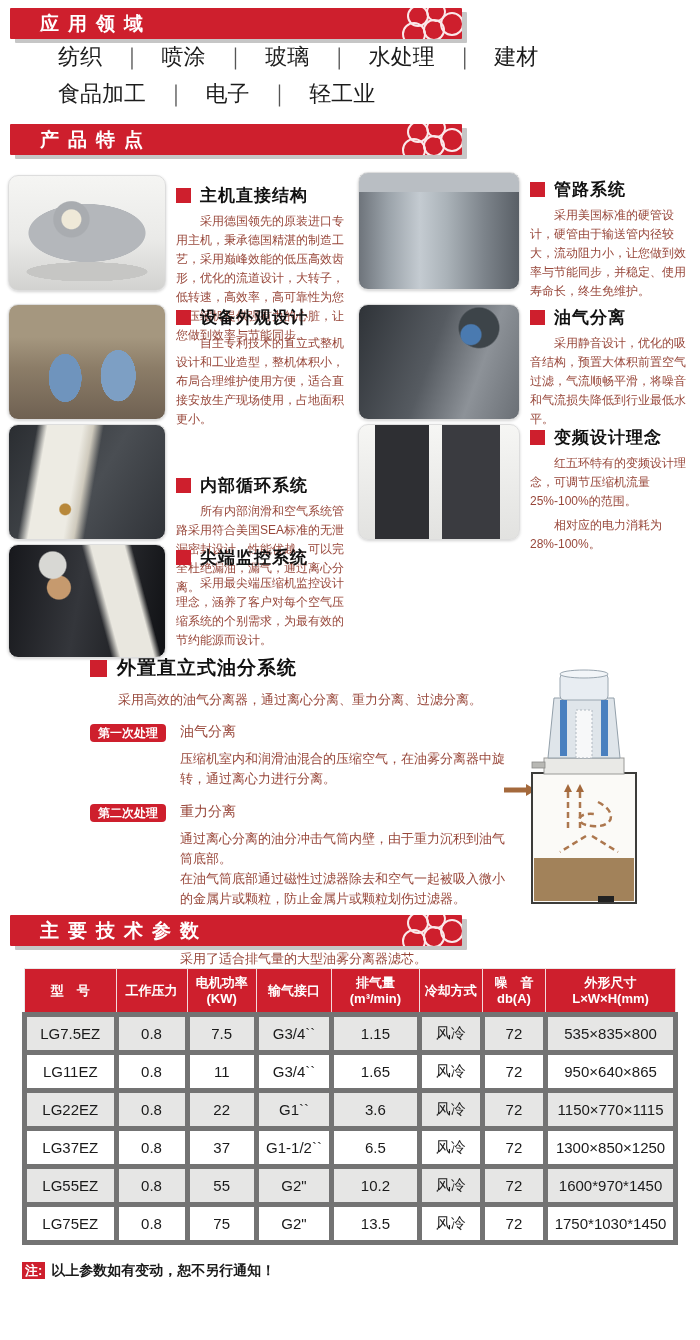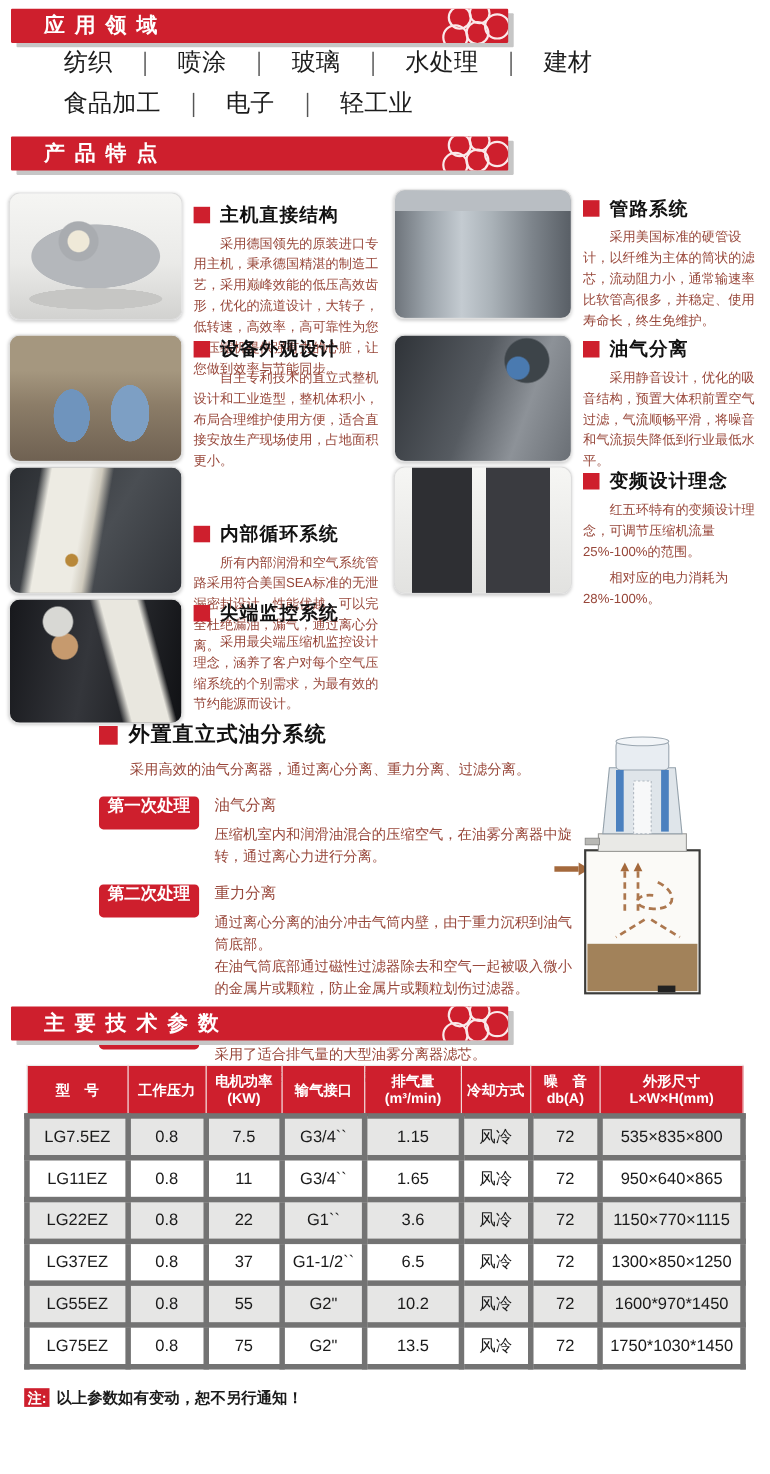--- a/index.html
+++ b/index.html
@@ -67,22 +67,22 @@
   .fbody { margin-top:5px; font-size:12px; line-height:19px; color:#98473a; text-indent:2em; }
 
   
   .oil { position:absolute; left:90px; top:655px; width:430px; }
   .oil-title { display:flex; align-items:center; gap:10px; }
   .oil-title .sq { width:17px; height:17px; }
   .oil-title b { font-size:19px; color:#111; letter-spacing:1px; }
   .oil-intro { margin:10px 0 0 28px; font-size:13px; color:#98473a; }
   .stage { display:flex; gap:14px; margin-top:14px; }
   .badge {
-    flex:0 0 auto; background:#ce1f2d; color:#fff; font-size:15px; font-weight:bold;
-    padding:2px 8px; border-radius:4px; height:30px; line-height:14px; margin-top:1px;
+    flex:0 0 auto; background:#ce1f2d; color:#fff; font-size:12px; font-weight:bold;
+    padding:2px 8px; border-radius:4px; height:18px; line-height:14px; margin-top:1px;
   }
   .stage-body { max-width:330px; }
   .stage-name { font-size:14px; color:#98473a; margin-bottom:8px; }
   .stage-desc { font-size:13px; line-height:20px; color:#98473a; }
 
   
   .spec { position:absolute; left:22px; top:968px; width:656px; border-collapse:collapse; }
   .spec th {
     background:#ce1f2d; color:#fff; font-size:13px; font-weight:bold;
     border:1px solid #e9e9e9; border-right:1px solid #f3dadb; height:46px; padding:2px;
@@ -145,21 +145,21 @@
     </div>
   <p class="fbody">采用德国领先的原装进口专用主机，秉承德国精湛的制造工艺，采用巅峰效能的低压高效齿形，优化的流道设计，大转子，低转速，高效率，高可靠性为您的压缩机提供强有力的心脏，让您做到效率与节能同步。</p>
 </div>
 
 <div class="photo p2" style="left:358px;top:172px;width:162px;height:118px;"></div>
 <div class="ftext" style="left:530px;top:178px;width:166px;">
   <div class="ftitle">
       <span class="sq"></span>
       <b>管路系统</b>
     </div>
-  <p class="fbody">采用美国标准的硬管设计，以纤维为主体的筒状的滤芯，流动阻力小，通常输速率比软管高很多，并稳定、使用寿命长，终生免维护。</p>
+  <p class="fbody">采用美国标准的硬管设计，硬管由于输送管内径较大，流动阻力小，让您做到效率与节能同步，并稳定、使用寿命长，终生免维护。</p>
 </div>
 
 <div class="photo p3" style="left:8px;top:304px;width:158px;height:116px;"></div>
 <div class="ftext" style="left:176px;top:306px;width:178px;">
   <div class="ftitle">
       <span class="sq"></span>
       <b>设备外观设计</b>
     </div>
   <p class="fbody">自主专利技术的直立式整机设计和工业造型，整机体积小，布局合理维护使用方便，适合直接安放生产现场使用，占地面积更小。</p>
 </div>

